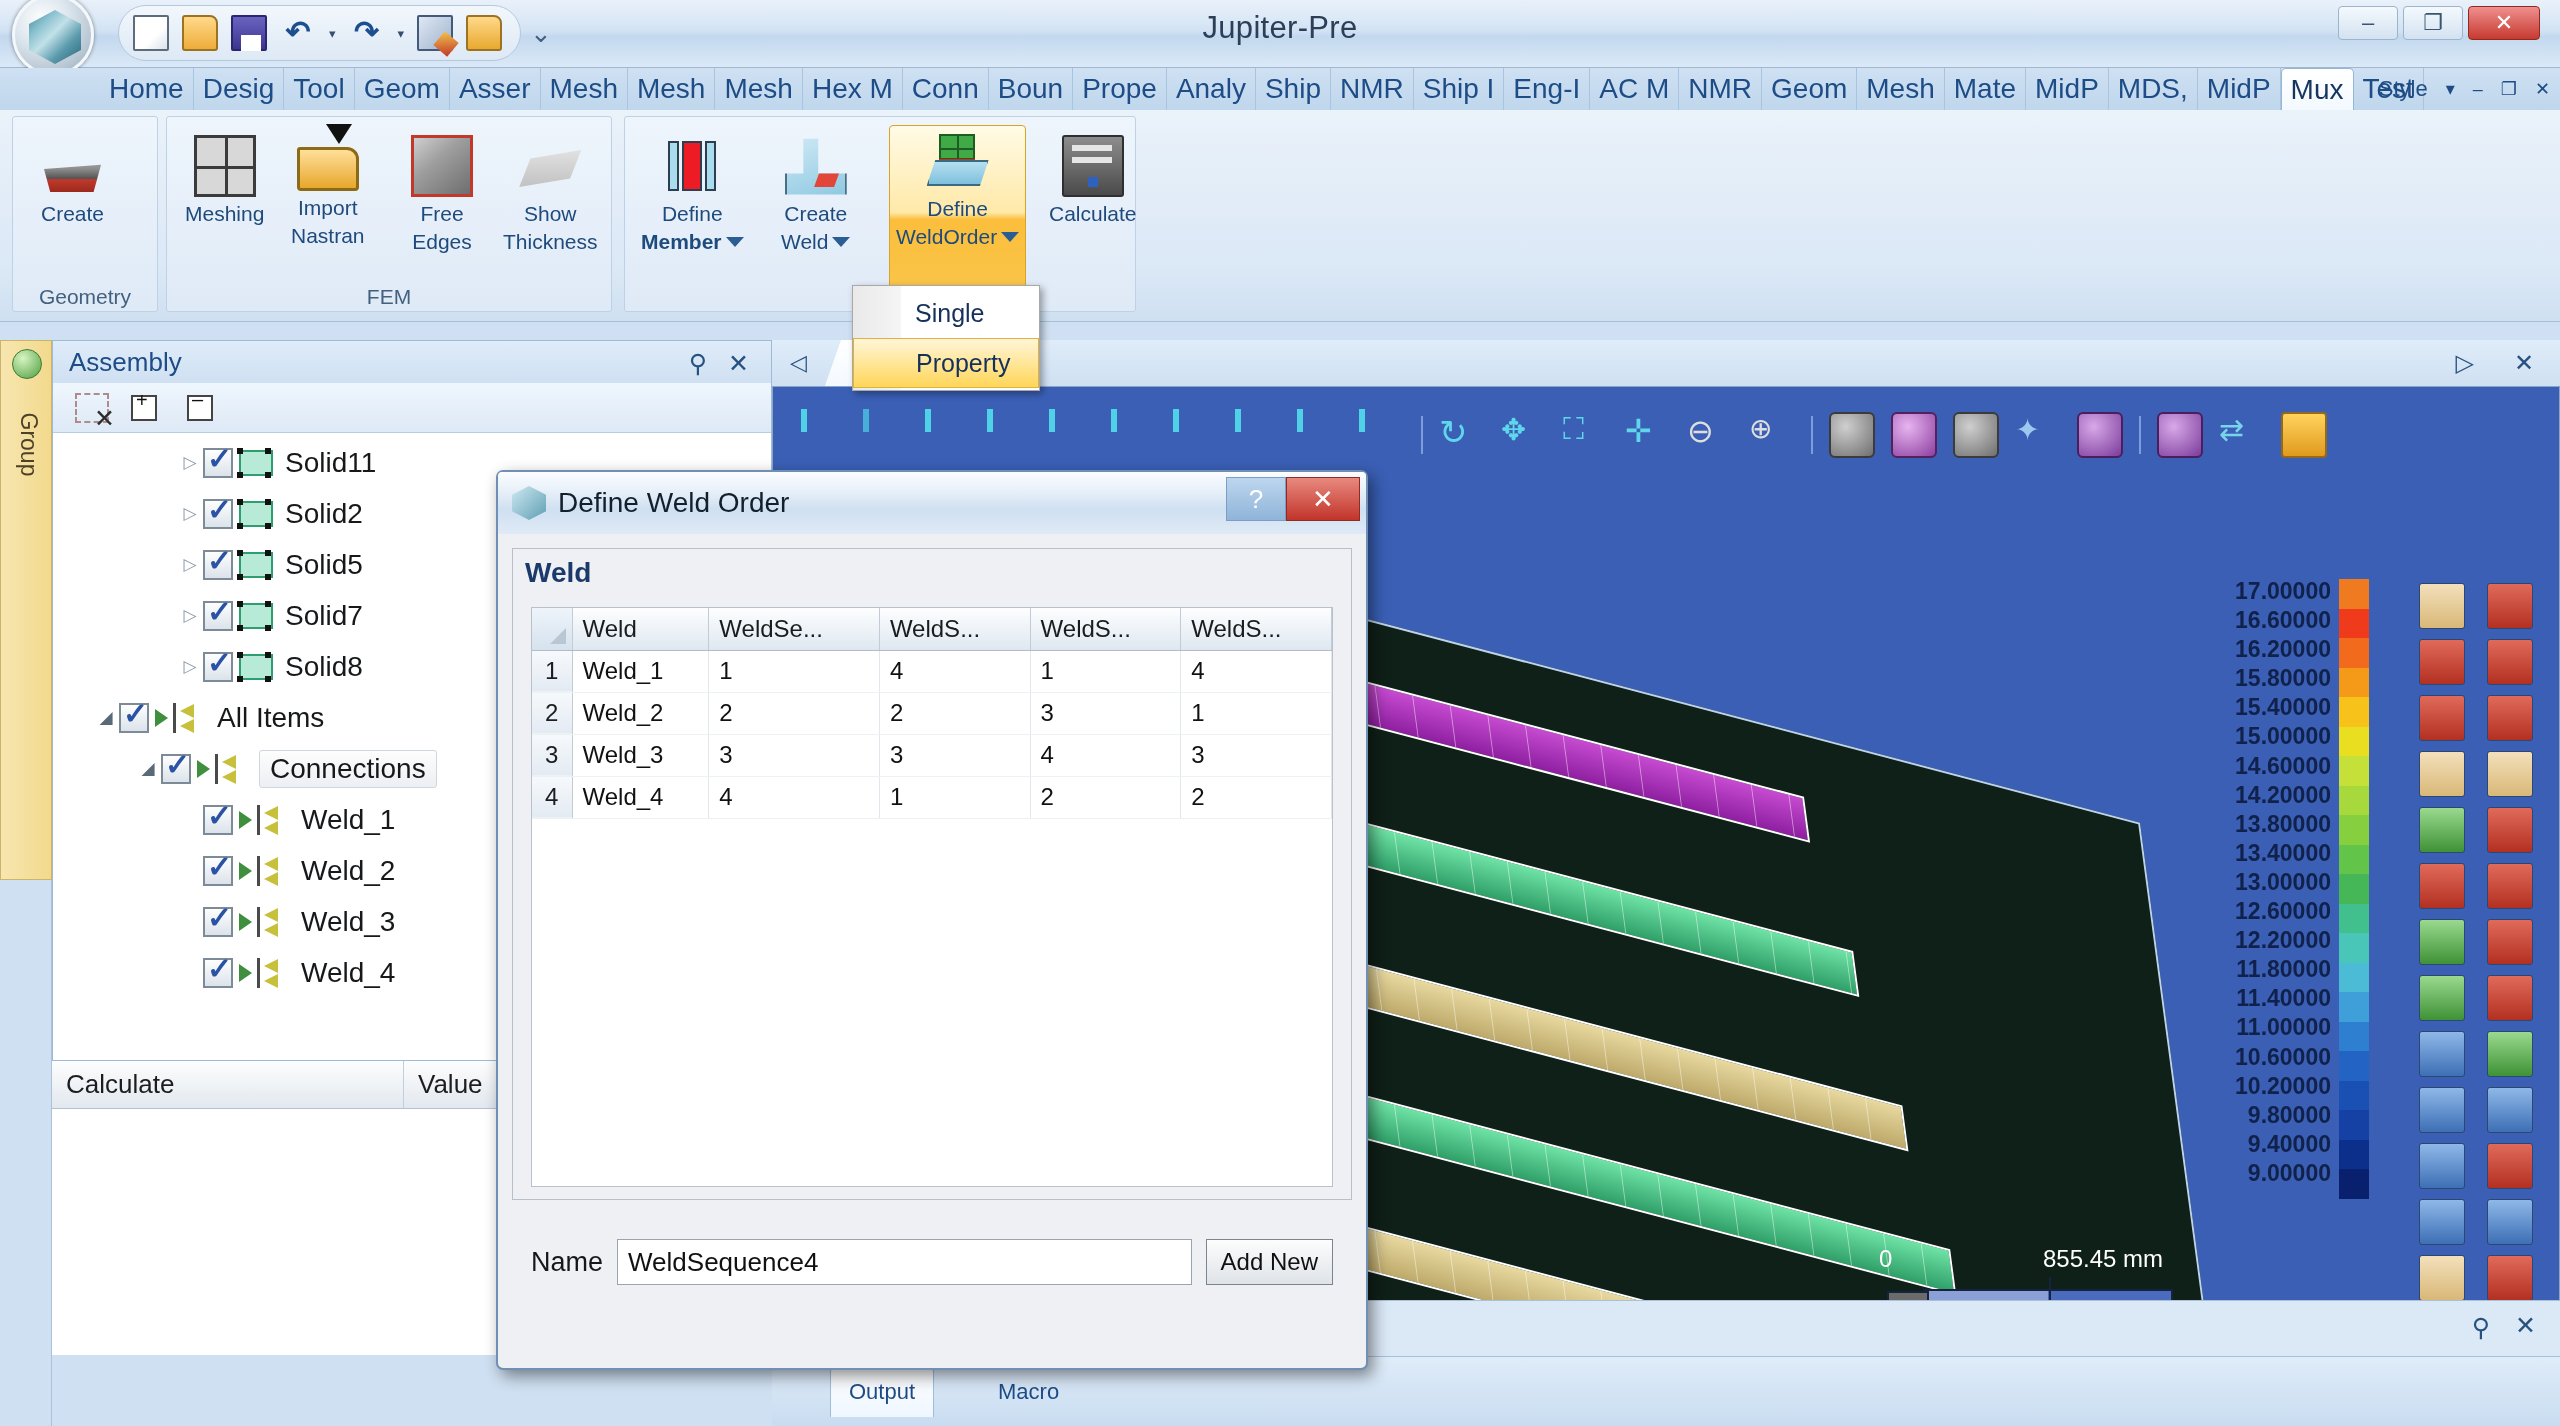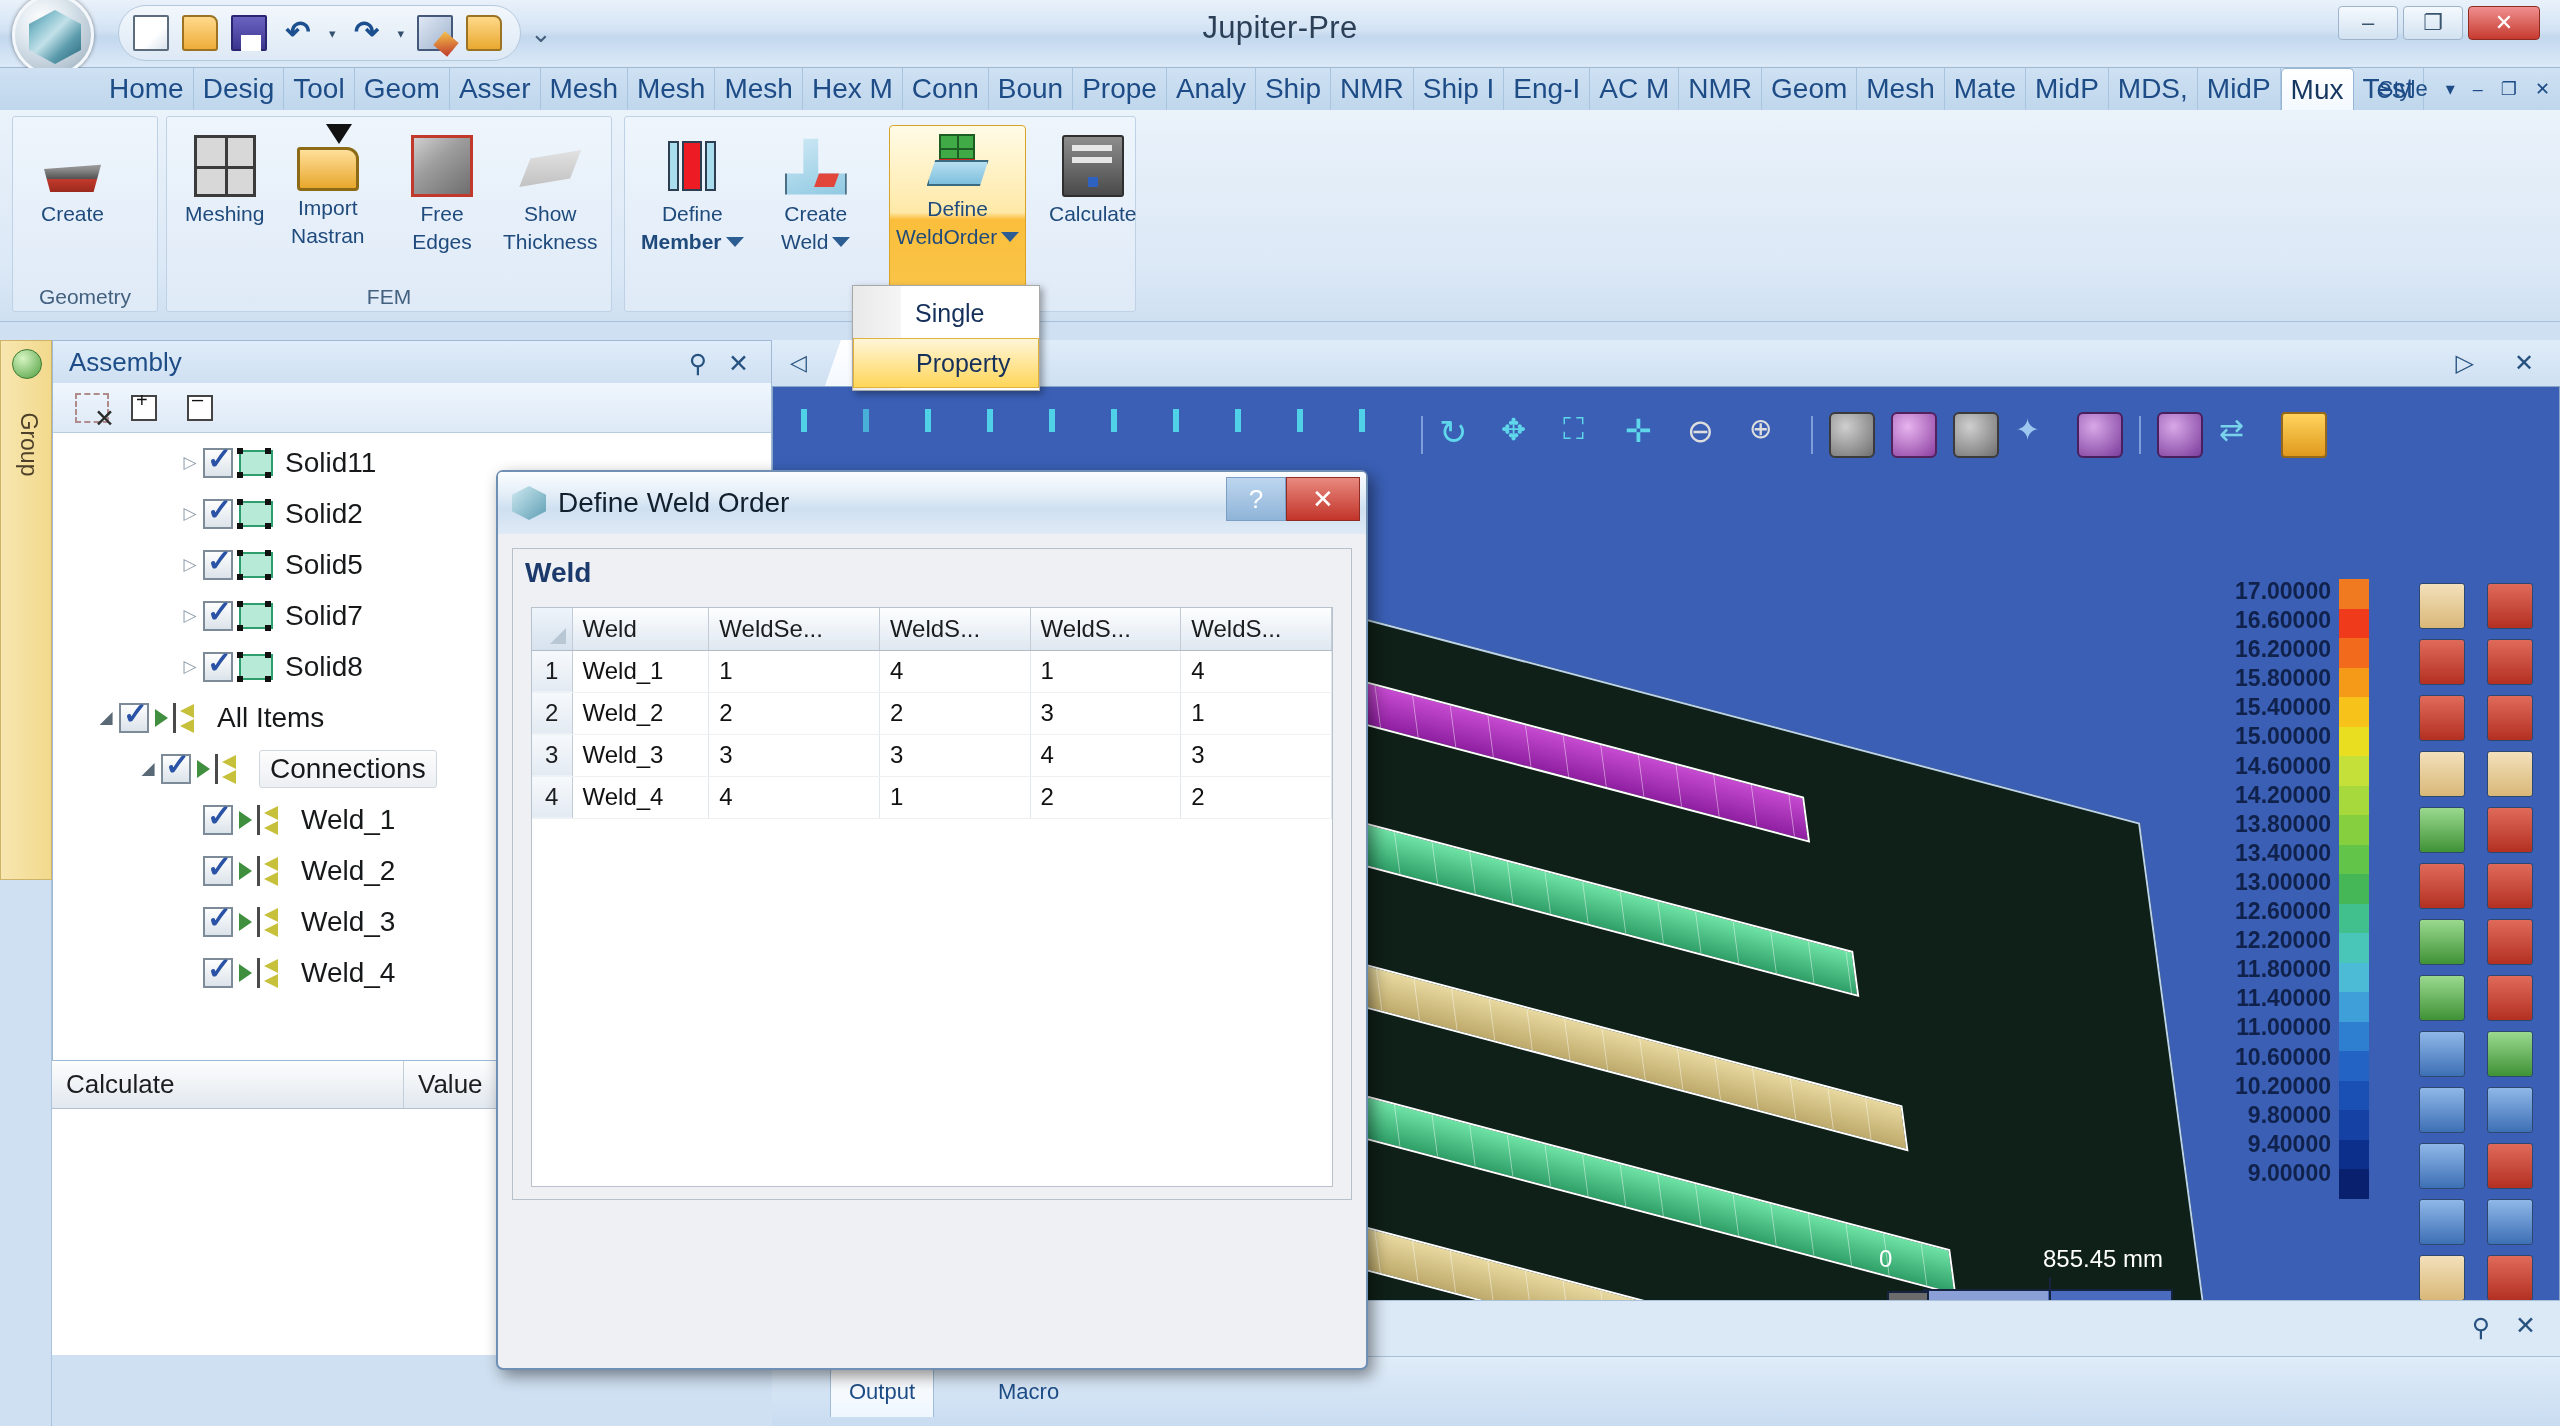--- a/index.html
+++ b/index.html
@@ -836,16 +836,21 @@
                 <td>Weld_4</td>
                 <td>4</td>
                 <td>1</td>
                 <td>2</td>
                 <td>2</td>
               </tr>
             </tbody>
         </table>
       </div>
 
+      <div class="namerow">
+        <span class="lb">Name</span>
+        <input type="text" value="WeldSequence4" style="">
+        <button class="addnew">Add New</button>
+      </div>
     </div>
 
   </div>
 </div>
 
 </body></html>

